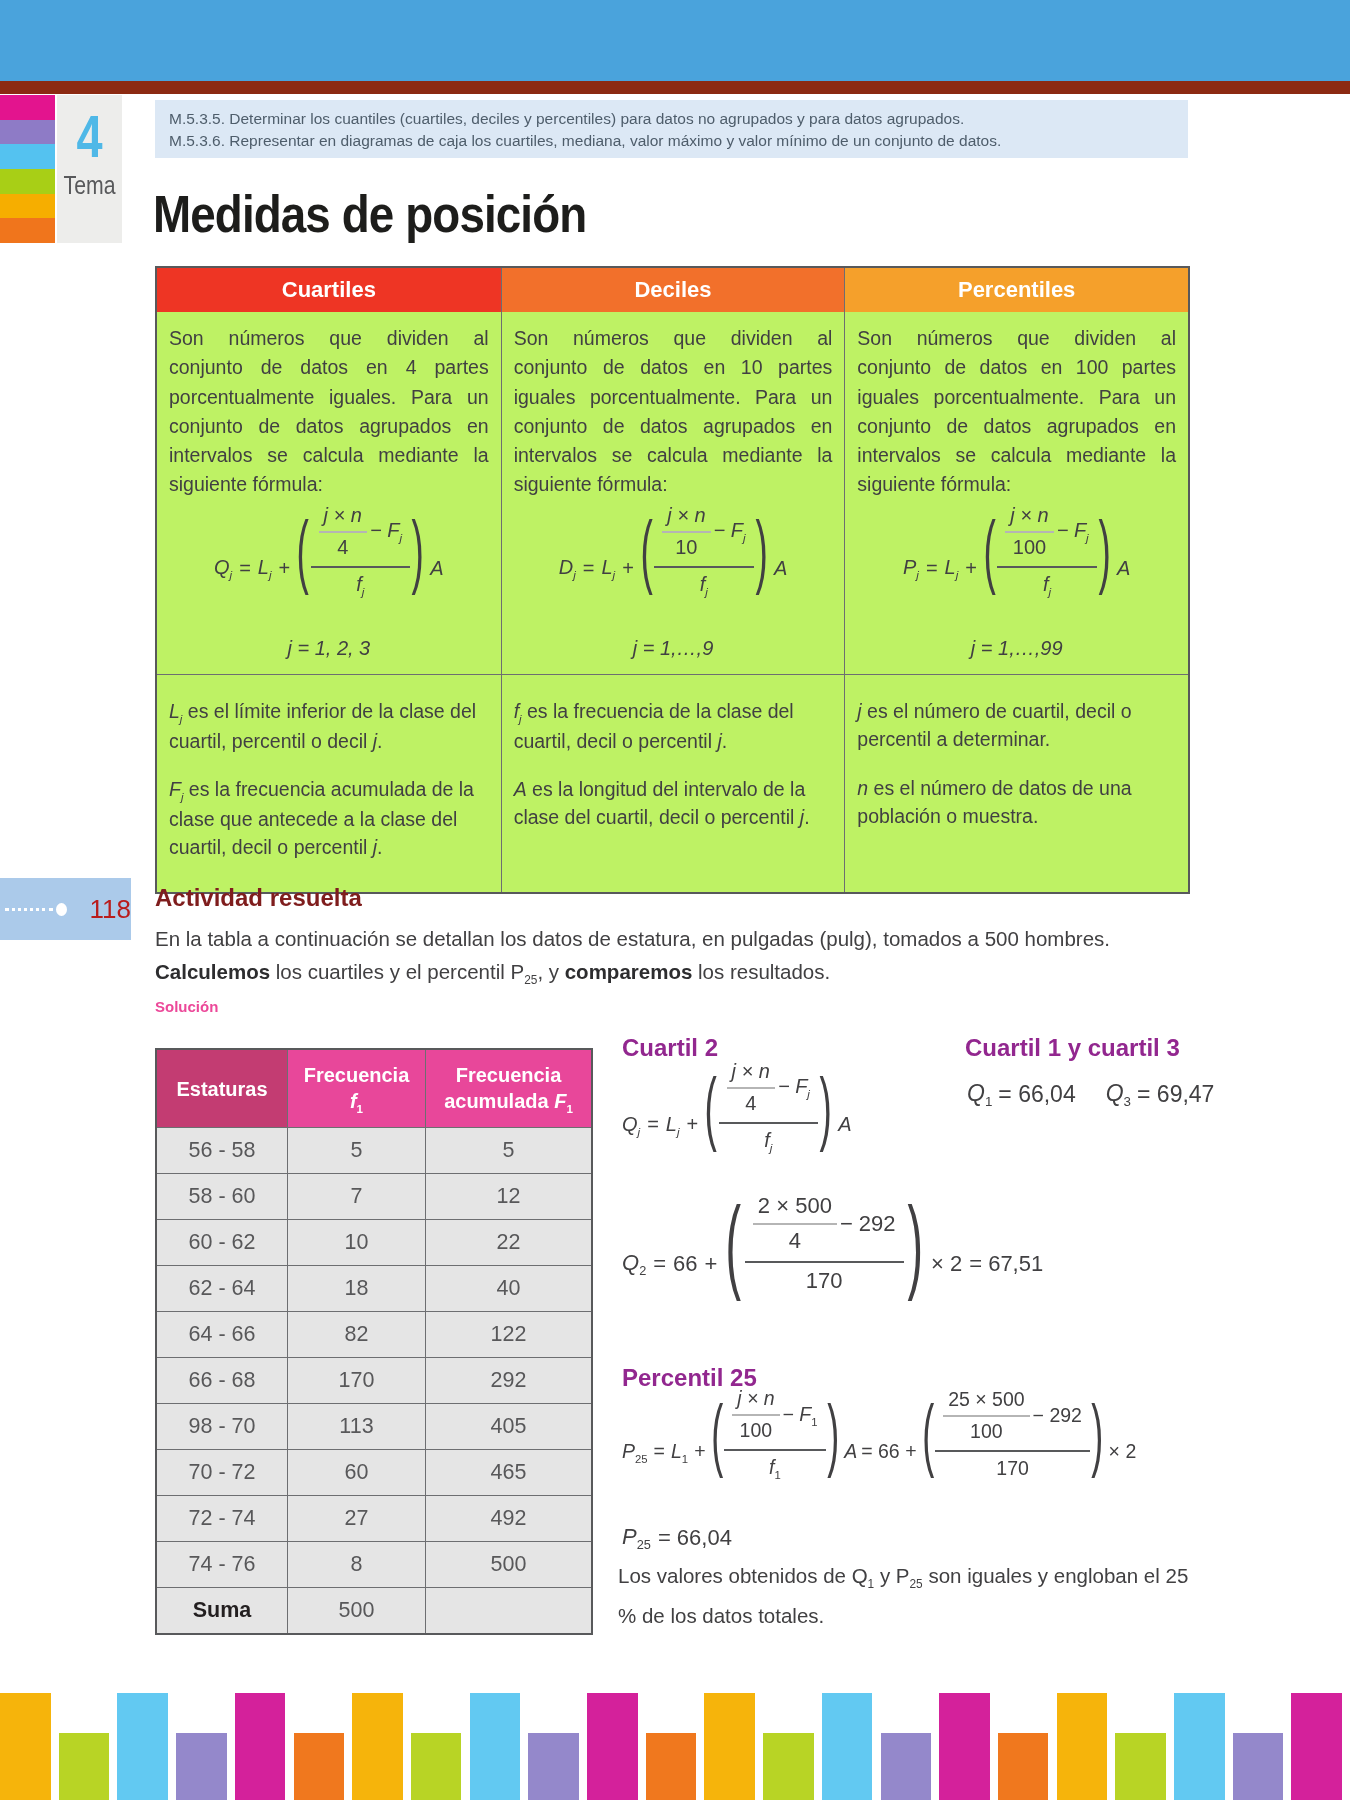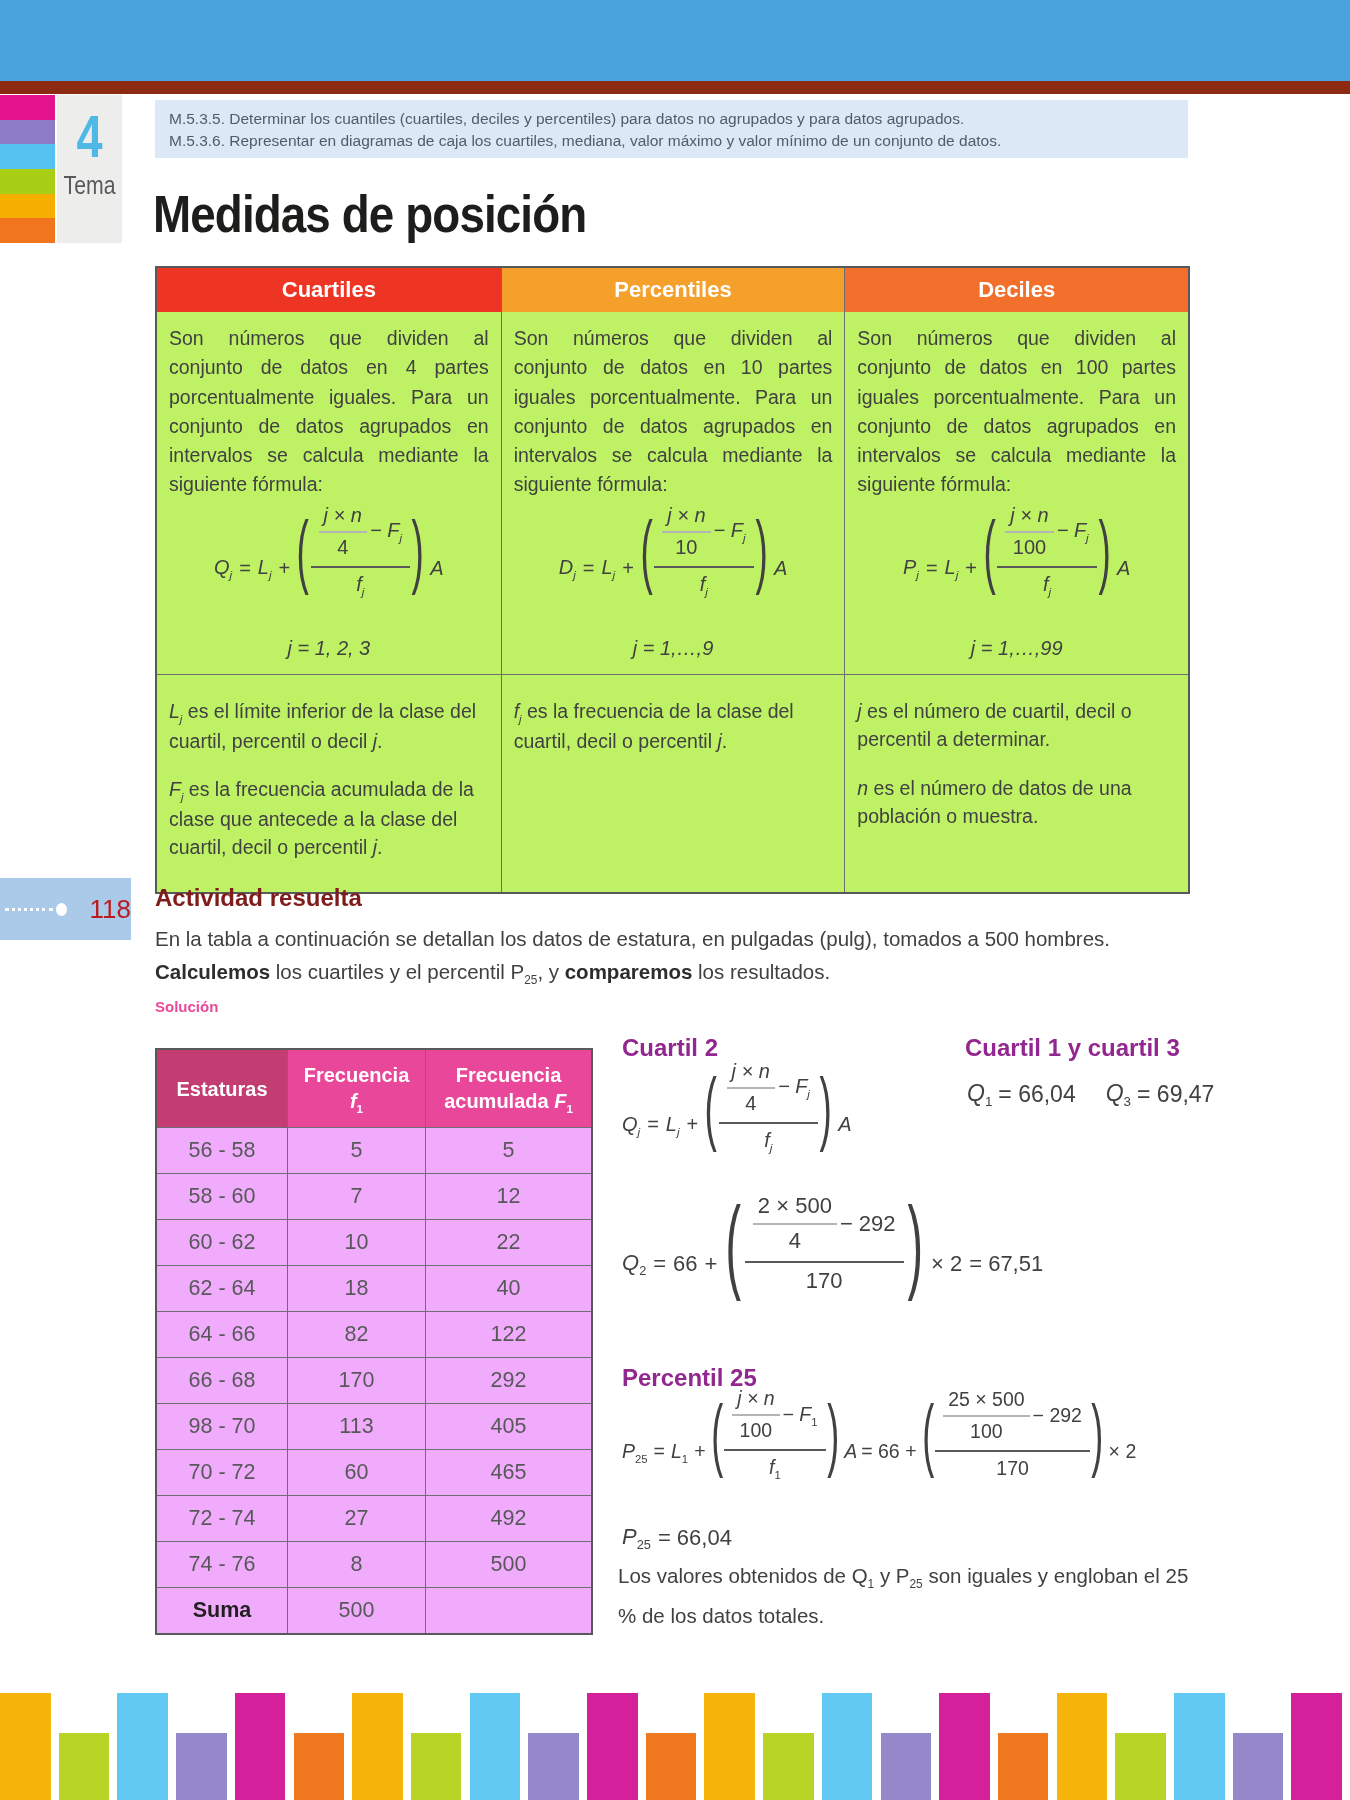--- a/index.html
+++ b/index.html
@@ -67,21 +67,21 @@
   .pnum{margin-left:23px;font-size:26px;color:#b91c1c;}
 
   
   .activity-h{position:absolute;left:155px;top:884px;margin:0;font-size:24px;font-weight:700;color:#7f1d1d;}
   .intro{position:absolute;left:155px;top:922px;width:1090px;margin:0;font-size:20.5px;line-height:33px;color:#414042;}
   .intro b{font-weight:700;color:#2d2d2f;}
   .solucion{position:absolute;left:155px;top:998px;margin:0;font-size:15px;font-weight:700;color:#ec4899;}
 
   
   .dtable{position:absolute;left:155px;top:1048px;border:2px solid #58595b;
-          display:grid;grid-template-columns:130px 138px 166px;background:#f0abfc;}
+          display:grid;grid-template-columns:130px 138px 166px;background:#e5e5e5;}
   .d-head{background:#e8479a;color:#fff;font-weight:700;font-size:20px;text-align:center;height:77px;
           display:flex;flex-direction:column;justify-content:center;line-height:1.3;}
   .d-head.first{background:#c33c72;}
   .d-head .ssm{font-style:normal;}
   .d-cell{height:45px;line-height:45px;text-align:center;font-size:21.5px;color:#58585a;
           border-top:1.5px solid #6d6e71;}
   .d-cell.sum{font-weight:700;color:#231f20;text-align:center;}
 
   
   .sol-h{position:absolute;margin:0;font-size:24px;font-weight:700;color:#92278f;}
@@ -124,22 +124,22 @@
 
   <div class="standards">
     <p>M.5.3.5. Determinar los cuantiles (cuartiles, deciles y percentiles) para datos no agrupados y para datos agrupados.</p>
     <p>M.5.3.6. Representar en diagramas de caja los cuartiles, mediana, valor máximo y valor mínimo de un conjunto de datos.</p>
   </div>
 
   <h1 class="title">Medidas de posición</h1>
 
   <div class="concept" id="concept">
       <div class="c-head" style="background: rgb(238, 53, 36);">Cuartiles</div>
+      <div class="c-head bl" style="background: rgb(242, 112, 43);">Deciles</div>
       <div class="c-head bl" style="background: rgb(245, 160, 43);">Percentiles</div>
-      <div class="c-head bl" style="background: rgb(242, 112, 43);">Deciles</div>
       <div class="c-body">
         <p class="c-desc">Son números que dividen al conjunto de datos en 4 partes porcentualmente iguales. Para un conjunto de datos agrupados en intervalos se calcula mediante la siguiente fórmula:</p>
         <div class="c-frm"><span class="fml">
             <span class="tok"><span class="it">Q</span><sub class="ssm it">j</sub></span>
             <span class="tok">=</span>
             <span class="tok"><span class="it">L</span><sub class="ssm it">j</sub></span>
             <span class="tok">+</span>
             <span class="pgroup">
               <span class="paren">(</span>
               <span class="bigfrac">
@@ -207,20 +207,21 @@
             <span class="tok it">A</span>
           </span></div>
         <div class="c-range">j = 1,…,99</div>
       </div>
       <div class="c-notes">
         <p class="note"><span class="it">L</span><sub class="ssm it">j</sub> es el límite inferior de la clase del cuartil, percentil o decil <span class="it">j</span>.</p>
         <p class="note"><span class="it">F</span><sub class="ssm it">j</sub> es la frecuencia acumulada de la clase que antecede a la clase del cuartil, decil o percentil <span class="it">j</span>.</p>
       </div>
       <div class="c-notes bl">
         <p class="note"><span class="it">f</span><sub class="ssm it">j</sub> es la frecuencia de la clase del cuartil, decil o percentil <span class="it">j</span>.</p>
+        <p class="note"><span class="it">A</span> es la longitud del intervalo de la clase del cuartil, decil o percentil <span class="it">j</span>.</p>
       </div>
       <div class="c-notes bl">
         <p class="note"><span class="it">j</span> es el número de cuartil, decil o percentil a determinar.</p>
         <p class="note"><span class="it">n</span> es el número de datos de una población o muestra.</p>
       </div>
     </div>
 
   <div class="page-tab">
     <span class="leader"></span>
     <span class="dot"></span>

